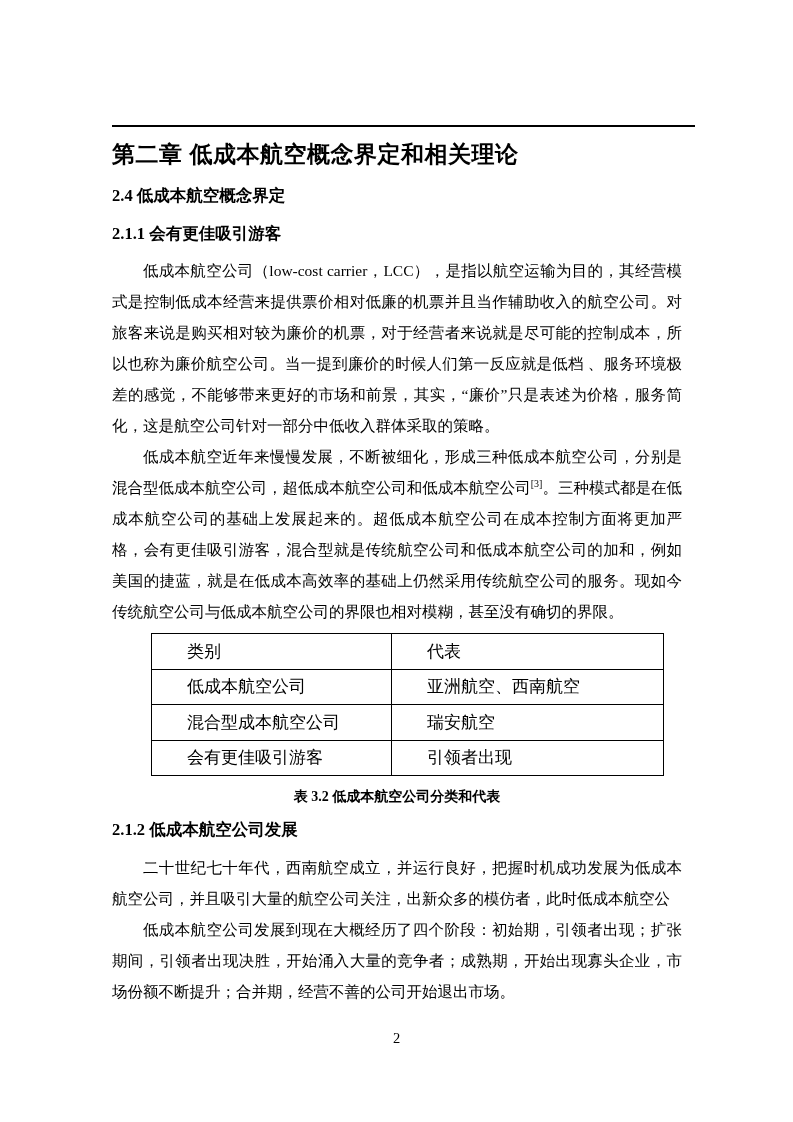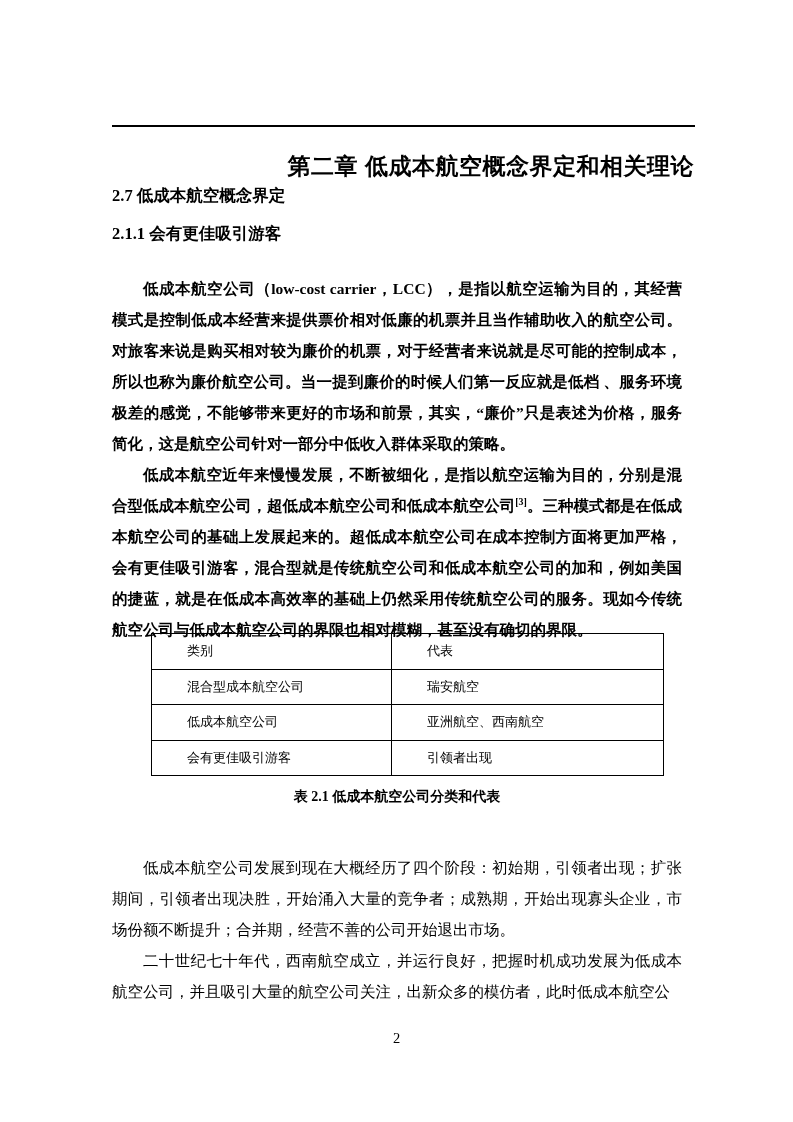--- a/index.html
+++ b/index.html
@@ -22,22 +22,22 @@
     top: 125px;
     width: 583px;
     height: 0;
     border-top: 2px solid #000000;
   }
   .chapter-title {
     position: absolute;
     left: 112px;
     top: 134px;
     width: 570px;
-    margin: 12px;
-    text-align: right;
+    margin: 0;
+    text-align: left;
     font-family: "Liberation Sans", "DejaVu Sans", sans-serif;
     font-weight: 700;
     font-size: 23px;
     line-height: 40px;
     letter-spacing: 0.5px;
     white-space: nowrap;
   }
   .section-heading {
     position: absolute;
     left: 112px;
@@ -52,39 +52,39 @@
   .heading-2-1-1 { top: 222px; }
   .heading-2-1-2 { top: 818px; }
   .body-block {
     position: absolute;
     left: 112px;
     width: 570px;
     font-size: 15.5px;
     line-height: 31px;
     text-align: justify;
   }
-  .body-block-1 { top: 273px; font-weight: bold; }
+  .body-block-1 { top: 255px; }
   .body-block-2 { top: 852px; }
   .body-block p {
     margin: 0;
     text-indent: 2em;
   }
   .footnote-ref {
     font-size: 10px;
     line-height: 0;
     vertical-align: super;
   }
   .doc-table {
     position: absolute;
     left: 151px;
     top: 633px;
     width: 512px;
     border-collapse: collapse;
     table-layout: fixed;
-    font-size: 13px;
+    font-size: 17px;
   }
   .doc-table td {
     border: 1.6px solid #000000;
     height: 34.5px;
     padding: 0 0 0 35px;
     vertical-align: middle;
     overflow: hidden;
     white-space: nowrap;
   }
   .doc-table col.col-category { width: 240px; }
@@ -111,65 +111,66 @@
 </style>
 </head>
 <body>
 
 <div class="page">
 
   <div class="header-rule"></div>
 
   <h1 class="chapter-title">第二章 低成本航空概念界定和相关理论</h1>
 
-  <h2 class="section-heading heading-2-1">2.7 低成本航空概念界定</h2>
+  <h2 class="section-heading heading-2-1">2.4 低成本航空概念界定</h2>
 
   <h3 class="section-heading heading-2-1-1">2.1.1 会有更佳吸引游客</h3>
 
   <div class="body-block body-block-1">
     <p>
       <span>低成本航空公司（low-cost carrier，LCC），是指以航空运输为目的，其经营模式是控制低成本经营来提供票价相对低廉的机票并且当作辅助收入的航空公司。对旅客来说是购买相对较为廉价的机票，对于经营者来说就是尽可能的控制成本，所以也称为廉价航空公司。当一提到廉价的时候人们第一反应就是低档 、服务环境极差的感觉，不能够带来更好的市场和前景，其实，“廉价”只是表述为价格，服务简化，这是航空公司针对一部分中低收入群体采取的策略。</span>
     </p>
     <p>
-      <span>低成本航空近年来慢慢发展，不断被细化，是指以航空运输为目的，分别是混合型低成本航空公司，超低成本航空公司和低成本航空公司</span><sup class="footnote-ref">[3]</sup><span>。三种模式都是在低成本航空公司的基础上发展起来的。超低成本航空公司在成本控制方面将更加严格，会有更佳吸引游客，混合型就是传统航空公司和低成本航空公司的加和，例如美国的捷蓝，就是在低成本高效率的基础上仍然采用传统航空公司的服务。现如今传统航空公司与低成本航空公司的界限也相对模糊，甚至没有确切的界限。</span>
+      <span>低成本航空近年来慢慢发展，不断被细化，形成三种低成本航空公司，分别是混合型低成本航空公司，超低成本航空公司和低成本航空公司</span><sup class="footnote-ref">[3]</sup><span>。三种模式都是在低成本航空公司的基础上发展起来的。超低成本航空公司在成本控制方面将更加严格，会有更佳吸引游客，混合型就是传统航空公司和低成本航空公司的加和，例如美国的捷蓝，就是在低成本高效率的基础上仍然采用传统航空公司的服务。现如今传统航空公司与低成本航空公司的界限也相对模糊，甚至没有确切的界限。</span>
     </p>
   </div>
 
   <table class="doc-table">
     <colgroup>
       <col class="col-category">
       <col class="col-representative">
     </colgroup>
     <tbody>
       <tr>
         <td>类别</td>
         <td>代表</td>
       </tr>
       <tr>
+        <td>低成本航空公司</td>
+        <td>亚洲航空、西南航空</td>
+      </tr>
+      <tr>
         <td>混合型成本航空公司</td>
         <td>瑞安航空</td>
-      </tr>
-      <tr>
-        <td>低成本航空公司</td>
-        <td>亚洲航空、西南航空</td>
       </tr>
       <tr>
         <td>会有更佳吸引游客</td>
         <td>引领者出现</td>
       </tr>
     </tbody>
   </table>
 
-  <div class="table-caption">表 2.1 低成本航空公司分类和代表</div>
+  <div class="table-caption">表 3.2 低成本航空公司分类和代表</div>
 
+  <h3 class="section-heading heading-2-1-2">2.1.2 低成本航空公司发展</h3>
 
   <div class="body-block body-block-2">
     <p>
-      <span>低成本航空公司发展到现在大概经历了四个阶段：初始期，引领者出现；扩张期间，引领者出现决胜，开始涌入大量的竞争者；成熟期，开始出现寡头企业，市场份额不断提升；合并期，经营不善的公司开始退出市场。</span>
+      <span>二十世纪七十年代，西南航空成立，并运行良好，把握时机成功发展为低成本航空公司，并且吸引大量的航空公司关注，出新众多的模仿者，此时低成本航空公</span>
     </p>
     <p>
-      <span>二十世纪七十年代，西南航空成立，并运行良好，把握时机成功发展为低成本航空公司，并且吸引大量的航空公司关注，出新众多的模仿者，此时低成本航空公</span>
+      <span>低成本航空公司发展到现在大概经历了四个阶段：初始期，引领者出现；扩张期间，引领者出现决胜，开始涌入大量的竞争者；成熟期，开始出现寡头企业，市场份额不断提升；合并期，经营不善的公司开始退出市场。</span>
     </p>
   </div>
 
   <div class="page-number">2</div>
 
 </div>
 
 </body></html>

